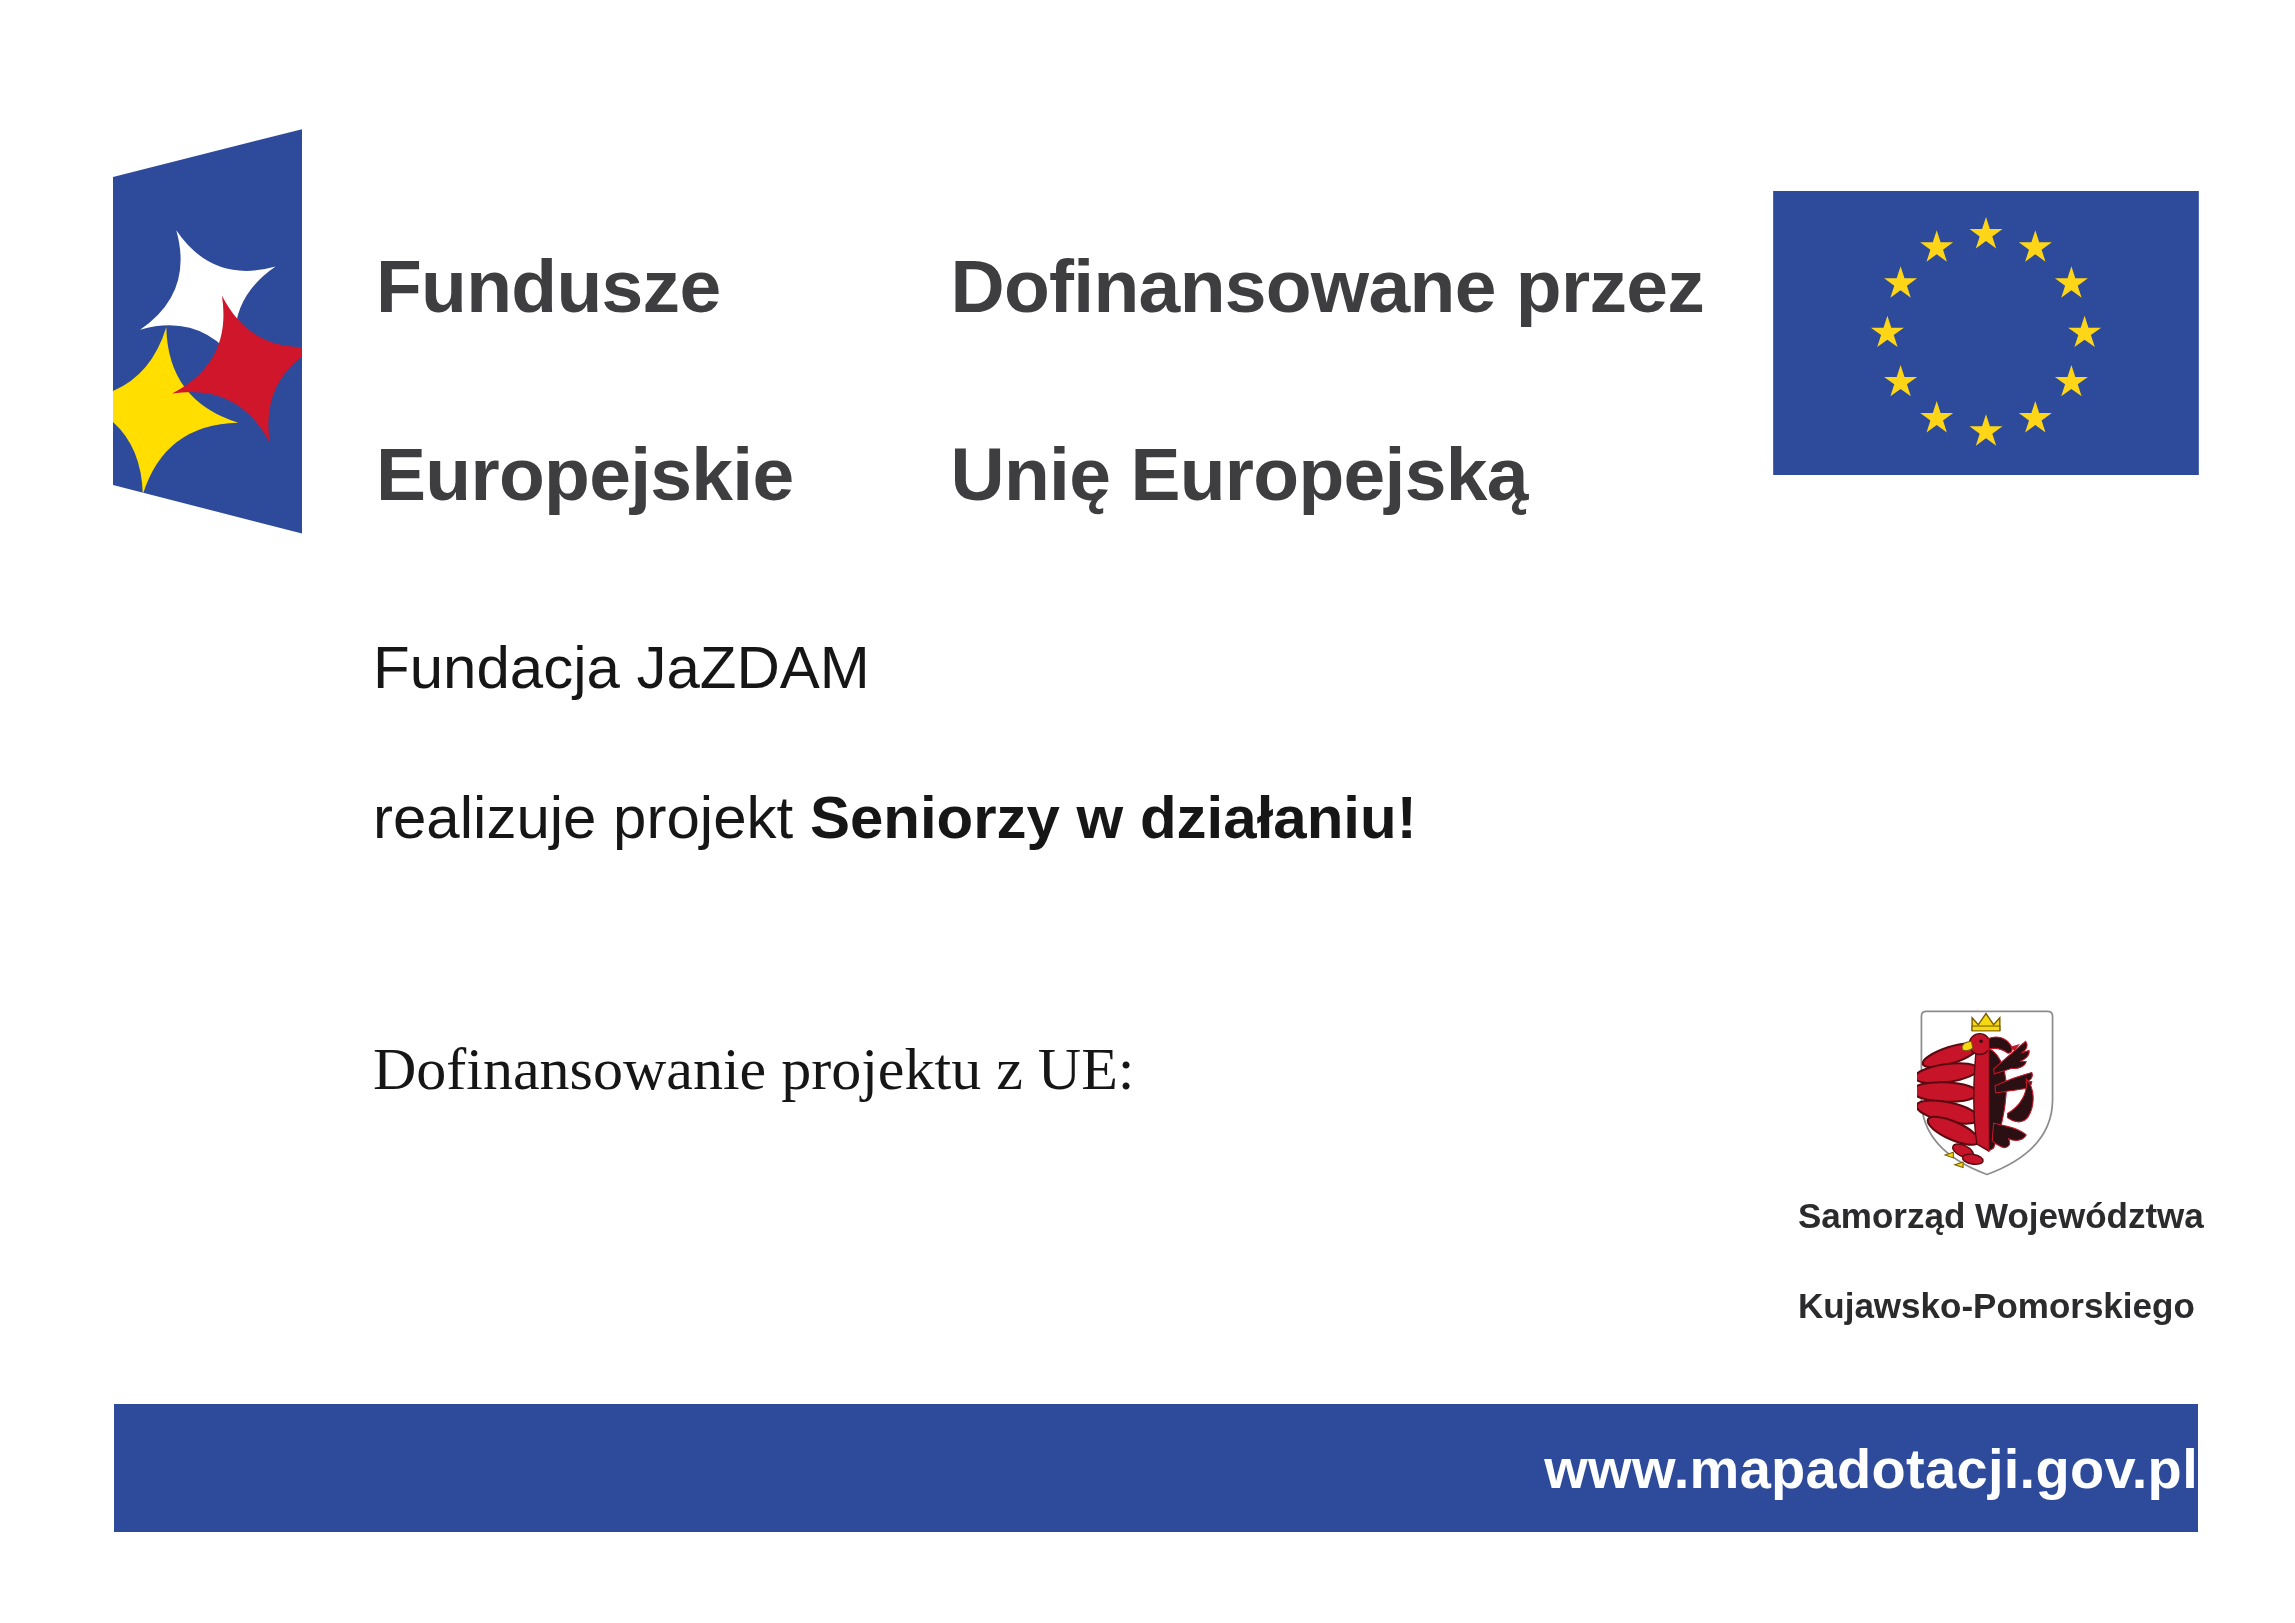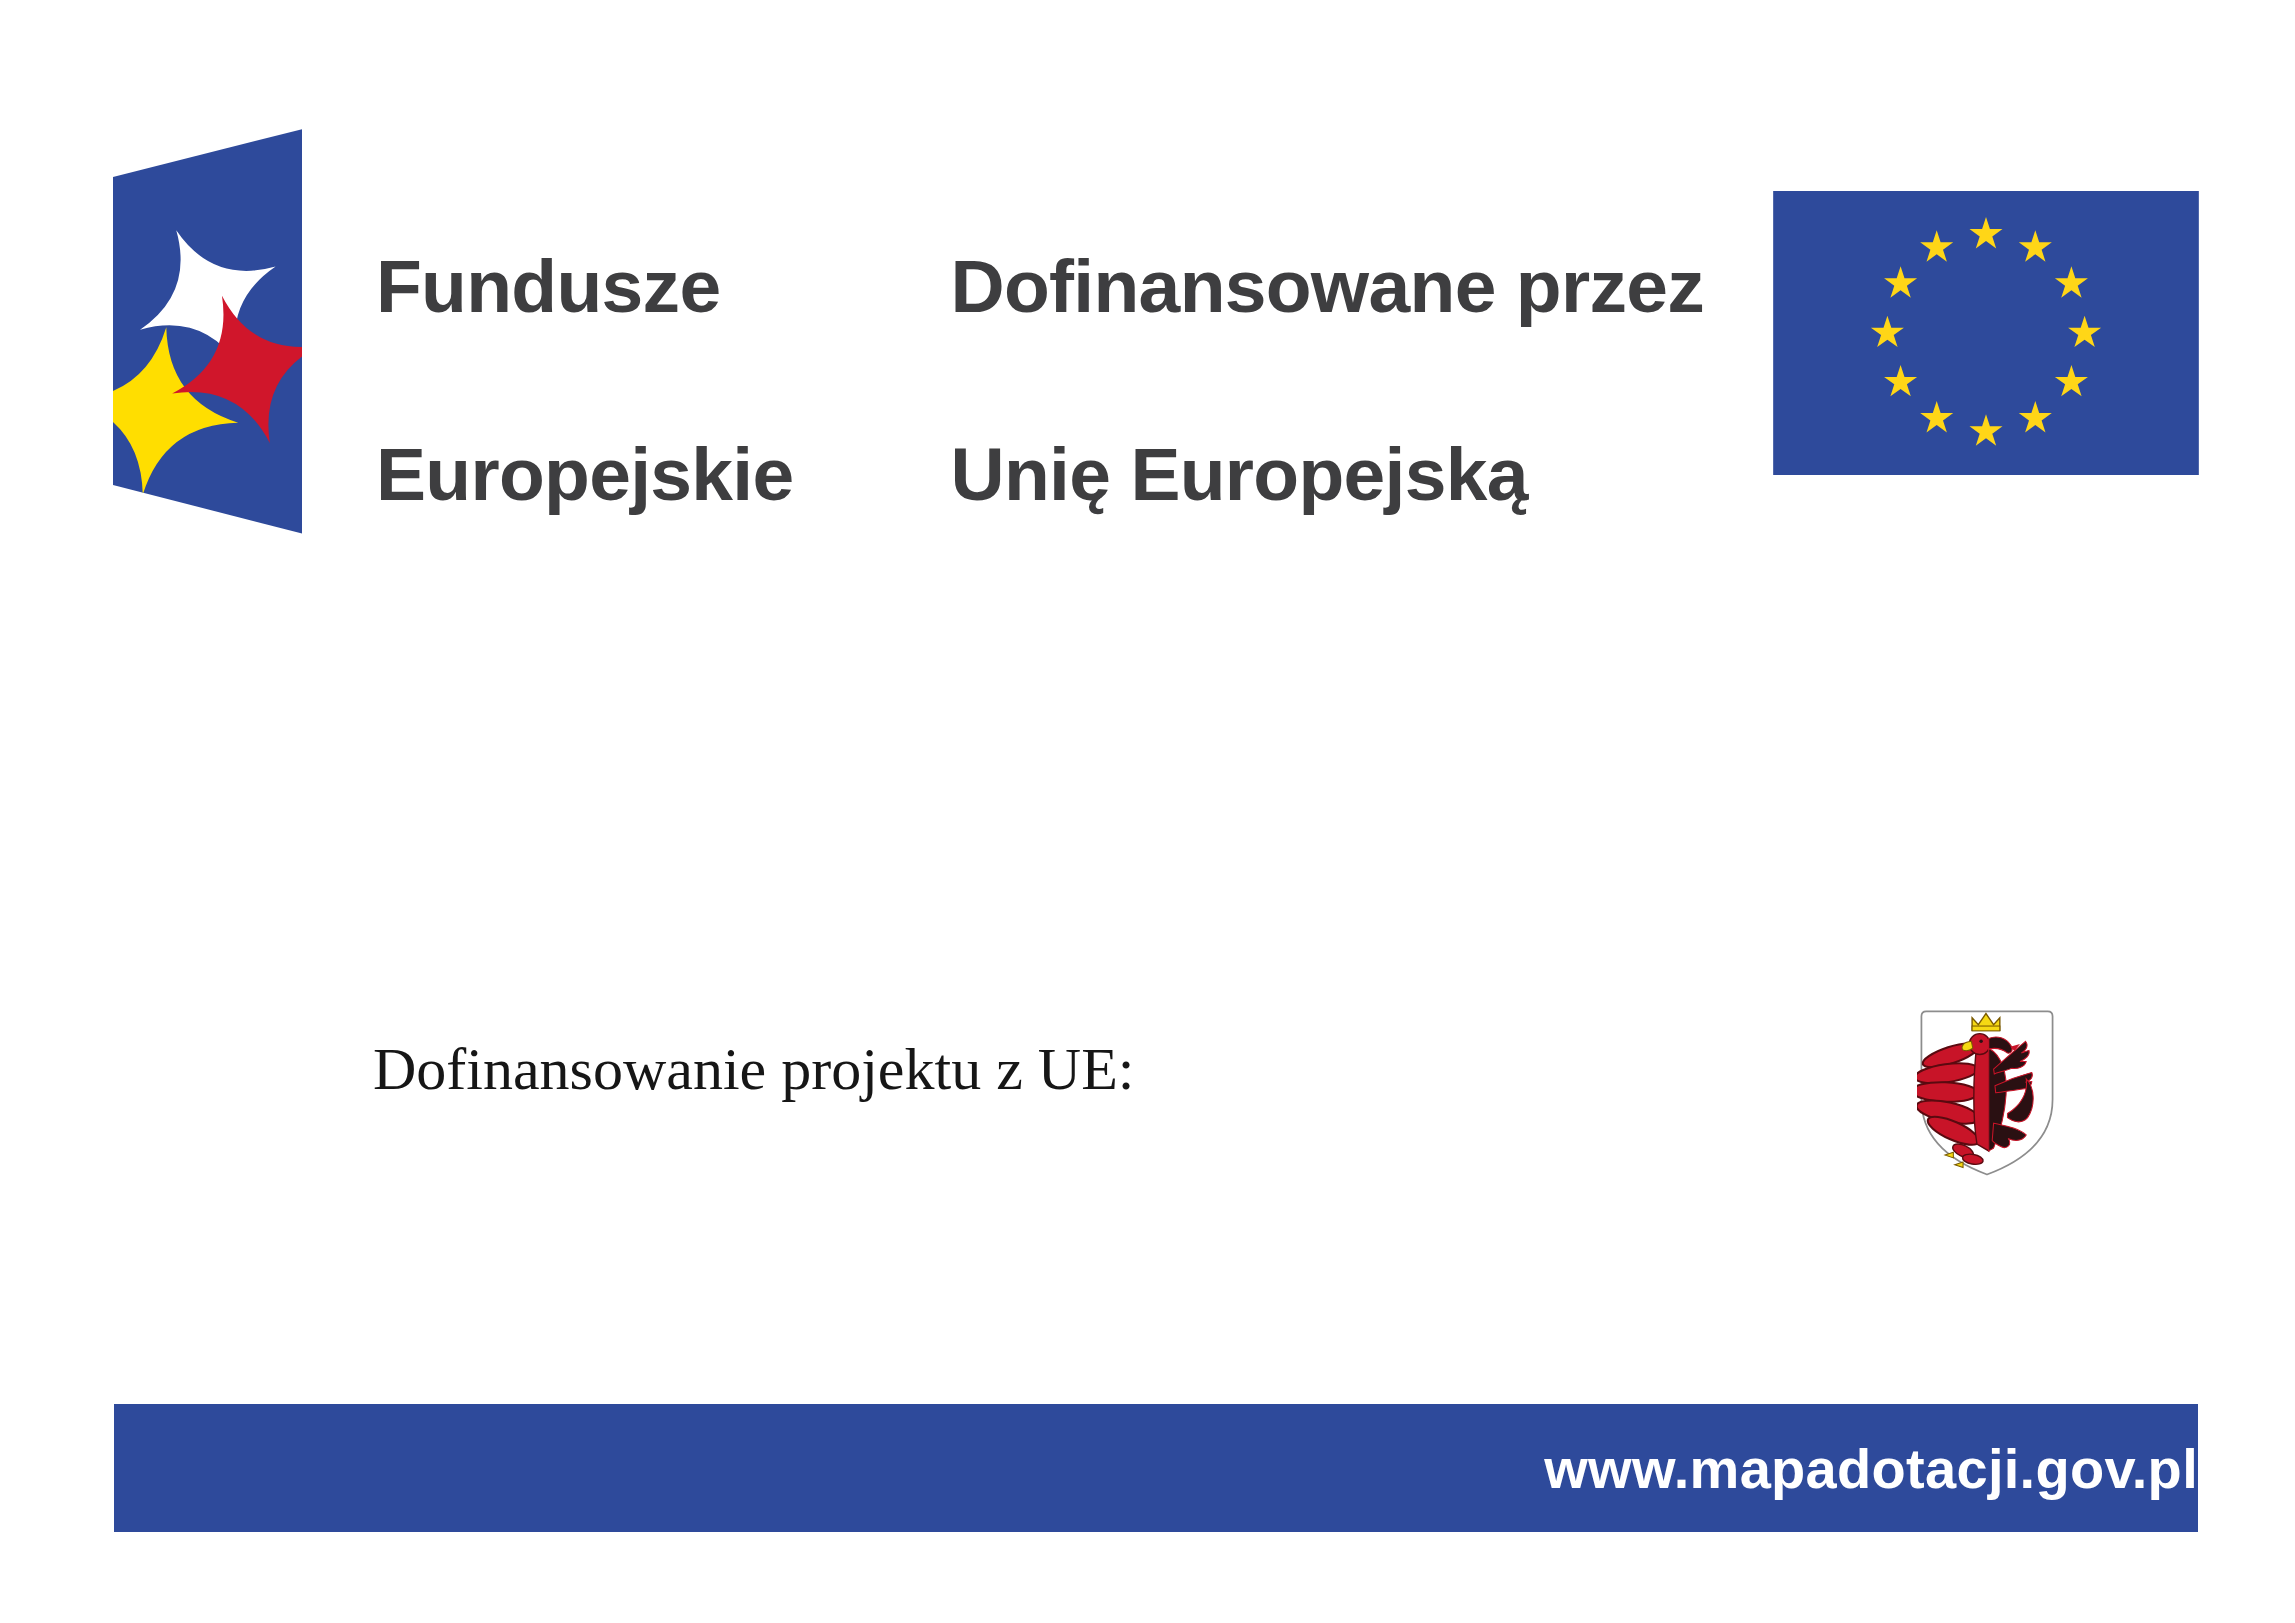--- a/index.html
+++ b/index.html
@@ -102,20 +102,22 @@
       <use href="#eustar" transform="translate(377.5,327.5)"></use>
       <use href="#eustar" transform="translate(306.5,346.5)"></use>
       <use href="#eustar" transform="translate(235.5,327.5)"></use>
       <use href="#eustar" transform="translate(183.5,275.5)"></use>
       <use href="#eustar" transform="translate(164.5,204.5)"></use>
       <use href="#eustar" transform="translate(183.5,133.5)"></use>
       <use href="#eustar" transform="translate(235.5,81.5)"></use>
     </g>
   </svg>
 
+  <div class="body-block block-project"><span>Fundacja JaZDAM</span><br>
+<span>realizuje projekt </span><span class="bold">Seniorzy w działaniu!</span></div>
 
   <div class="body-block block-funding"><span>Dofinansowanie projektu z UE:</span><br>
 </div>
 
   <svg class="herb-svg" viewBox="0 0 201 245" aria-hidden="true">
     <path d="M6,12 Q6,5 13,5 L188,5 Q195,5 195,12 L195,132 Q195,205 100.5,240 Q6,205 6,132 Z" fill="#ffffff" stroke="var(--herb_outline,#8D8D8D)" stroke-width="2.5"></path>
 
     <g fill="var(--herb_red,#C81428)" stroke="#5a0a10" stroke-width="3">
       <ellipse cx="48" cy="68" rx="42" ry="12" transform="rotate(-18 48 68)"></ellipse>
       <ellipse cx="42" cy="94" rx="46" ry="13" transform="rotate(-8 42 94)"></ellipse>
@@ -143,19 +145,21 @@
       <path d="M110,166 C128,170 146,173 157,183 C151,193 139,192 131,188 C137,196 130,204 121,200 C115,197 110,194 108,191 Z"></path>
       <path d="M130,152 C149,141 160,122 157,102 C169,114 171,140 159,158 C150,168 138,164 130,158 Z"></path>
       <path d="M103,44 C115,39 128,43 135,54 C139,60 136,66 130,65 C123,59 113,57 103,59 Z"></path>
     </g>
     <polygon points="134,56 148,52 140,62" fill="var(--herb_red,#C81428)"></polygon>
 
     <path d="M79,32 L79,14 L88,24 L99,8 L110,24 L119,14 L119,32 Z" fill="var(--herb_gold,#F5D913)" stroke="#7a5a00" stroke-width="2"></path>
     <rect x="79" y="26" width="40" height="7" fill="var(--herb_gold,#F5D913)" stroke="#7a5a00" stroke-width="1.5"></rect>
   </svg>
 
+  <div class="region-name"><span>Samorząd Województwa</span><br>
+<span>Kujawsko-Pomorskiego</span></div>
 
   <div class="footer-bar">
     <span class="website">www.mapadotacji.gov.pl</span>
   </div>
 
 </div>
 
 
 </body></html>

